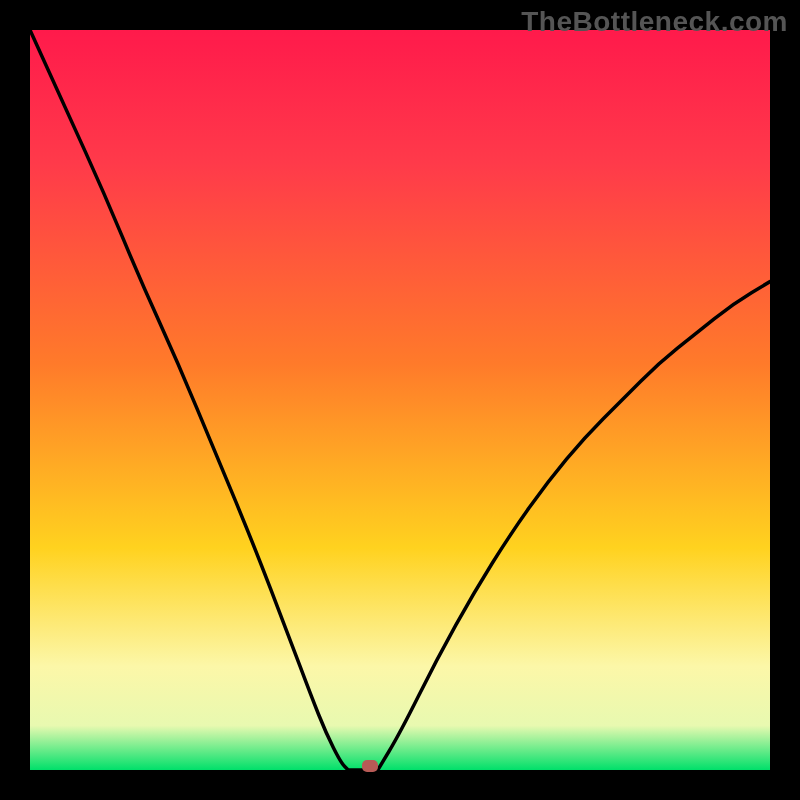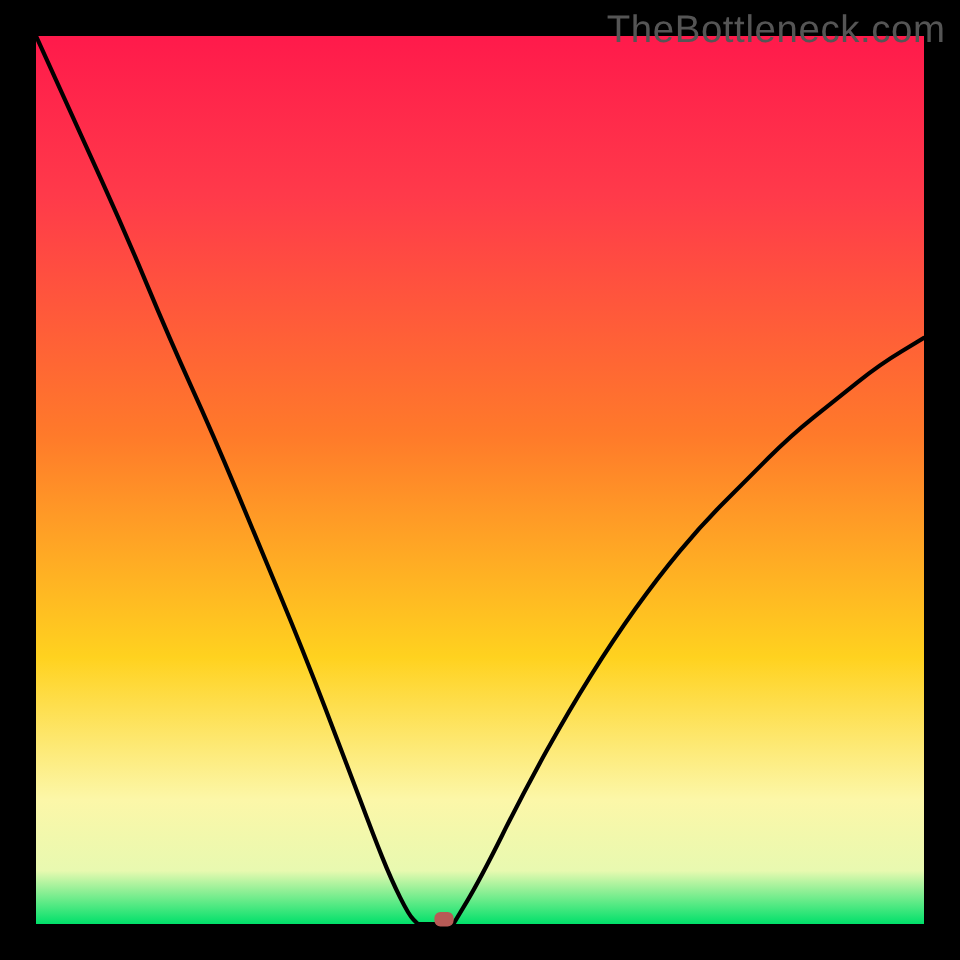--- a/index.html
+++ b/index.html
@@ -14,22 +14,22 @@
     position: relative;
     width: 800px;
     height: 800px;
     background: #000;
   }
   .watermark {
     position: absolute;
     top: 6px;
     right: 12px;
     color: #555;
-    font-size: 32px;
-    font-weight: 400;
+    font-size: 28px;
+    font-weight: 700;
     letter-spacing: 0.5px;
     z-index: 10;
     user-select: none;
   }
   .plot {
     position: absolute;
     left: 30px;
     top: 30px;
     width: 740px;
     height: 740px;

